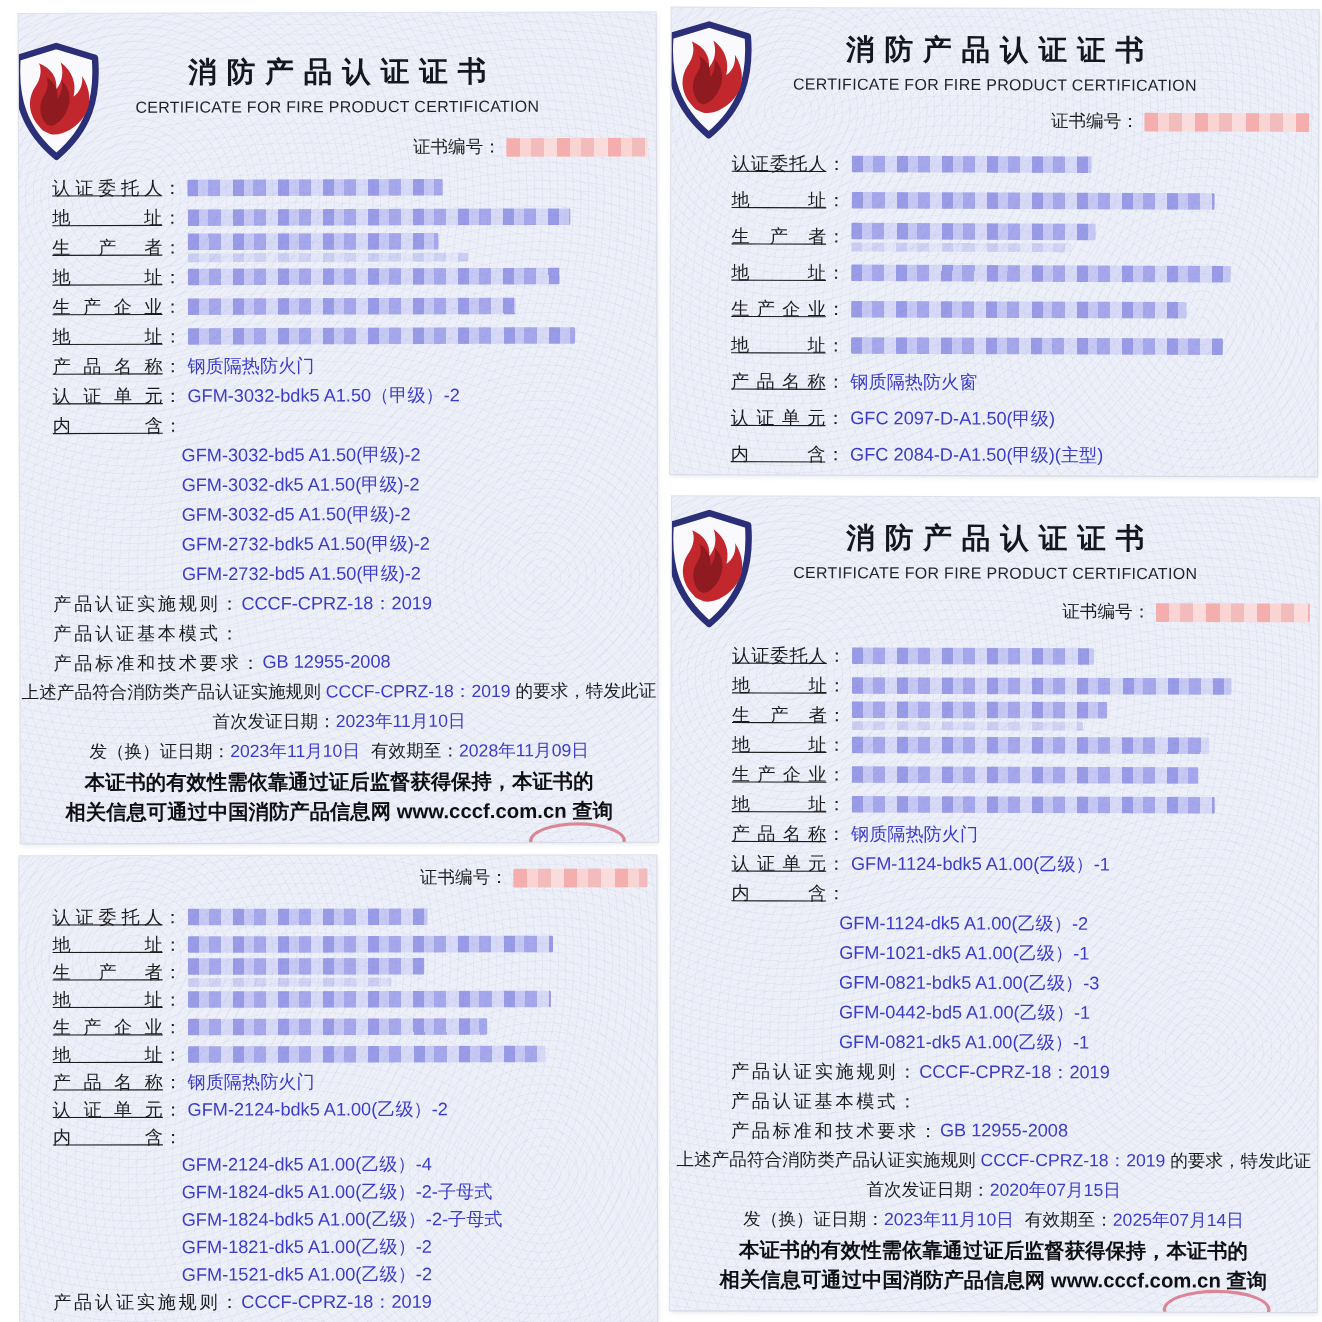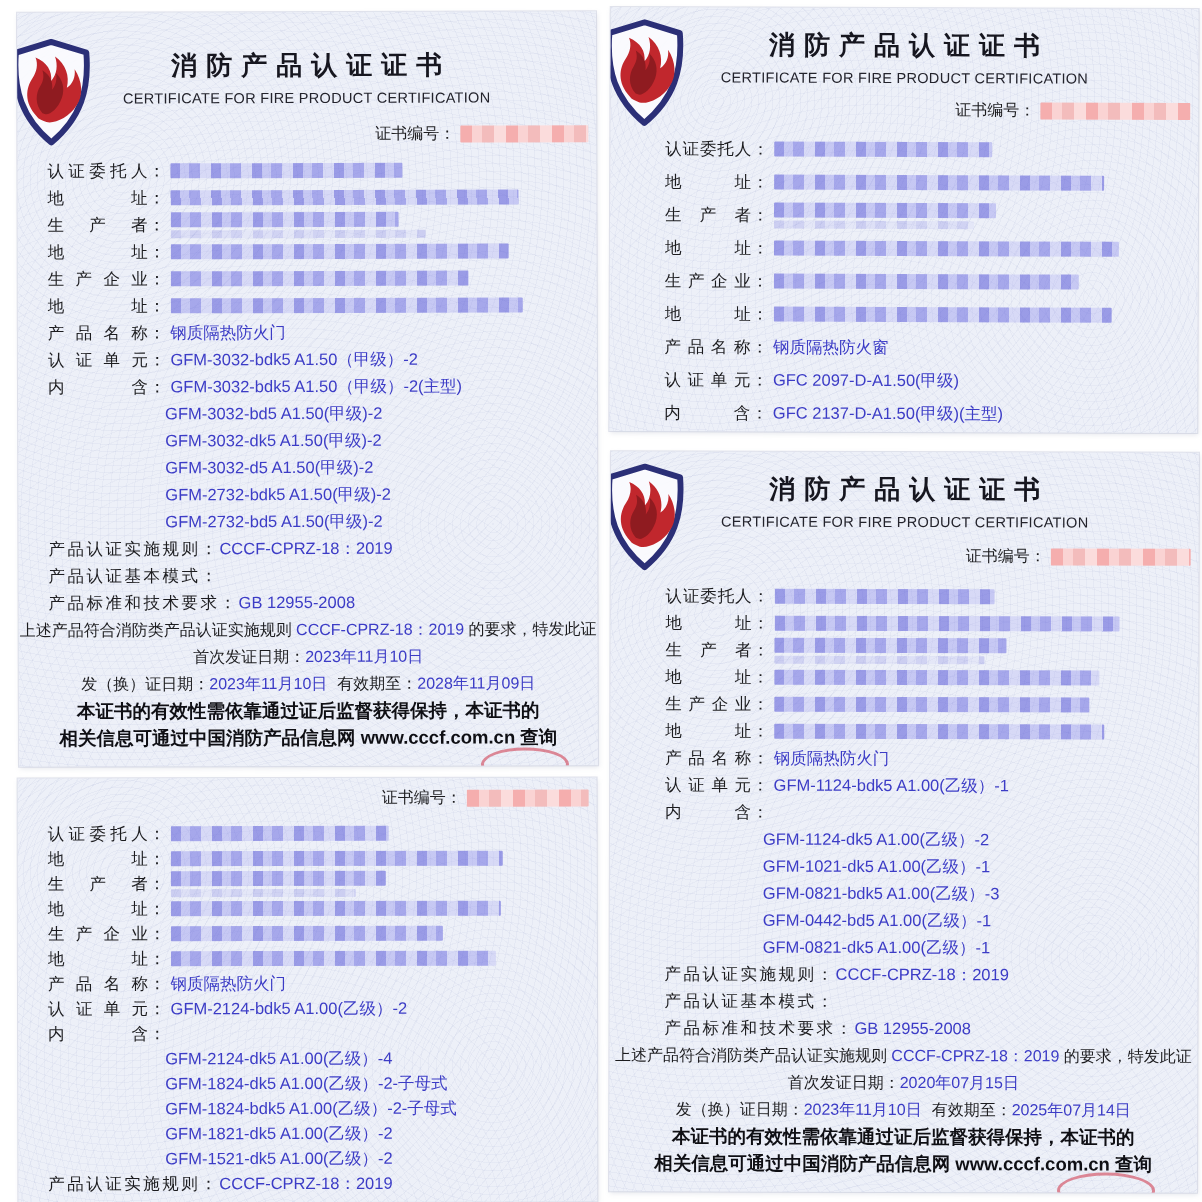--- a/index.html
+++ b/index.html
@@ -56,20 +56,21 @@
     padding-left:30px;font-size:16.5px;
   }
   .cert-b .row{height:25px;}
   .cert-c .row{height:33px;}
   .cert-c .row,.cert-d .row{padding-left:55px;}
 
   .flabel{
     display:inline-block;width:100px;
     text-align:justify;text-align-last:justify;
     color:#1c1c1f;
+    text-decoration:underline;
   }
   .cert-c .flabel,.cert-d .flabel{width:86px;}
   .colon{margin:0 5px 0 1px;}
   .rlabel{letter-spacing:2.5px;color:#1c1c1f;text-align:right;}
   .value{color:#3c3cc6;}
 
   .redact-stack{display:flex;flex-direction:column;justify-content:center;}
   .redact-blue{
     height:15px;border-radius:1px;
     background:repeating-linear-gradient(90deg,
@@ -178,21 +179,20 @@
     <span class="value">钢质隔热防火门</span>
   </div>
   <div class="row">
     <span class="flabel">认证单元</span>
       <span class="colon">：</span>
     <span class="value">GFM-3032-bdk5 A1.50（甲级）-2</span>
   </div>
   <div class="row">
     <span class="flabel">内含</span>
       <span class="colon">：</span>
-    <span class="value">GFM-3032-bdk5 A1.50（甲级）-2(主型)</span>
   </div>
   <div>
 
       <div class="row model-row">
         <span class="model">GFM-3032-bd5 A1.50(甲级)-2</span>
       </div>
 
       <div class="row model-row">
         <span class="model">GFM-3032-dk5 A1.50(甲级)-2</span>
       </div>
@@ -310,21 +310,21 @@
     <span class="value">钢质隔热防火窗</span>
   </div>
   <div class="row">
     <span class="flabel">认证单元</span>
       <span class="colon">：</span>
     <span class="value">GFC 2097-D-A1.50(甲级)</span>
   </div>
   <div class="row">
     <span class="flabel">内含</span>
       <span class="colon">：</span>
-    <span class="value">GFC 2137-D-A1.50(甲级)(主型)</span>
+    <span class="value">GFC 2084-D-A1.50(甲级)(主型)</span>
   </div>
 </div>
 
 <div class="cert cert-b">
   <div class="certno-row">
     <span>证书编号：</span>
     <span class="redact-red" style="width:122px"></span>
   </div>
   <div class="rows">
 

